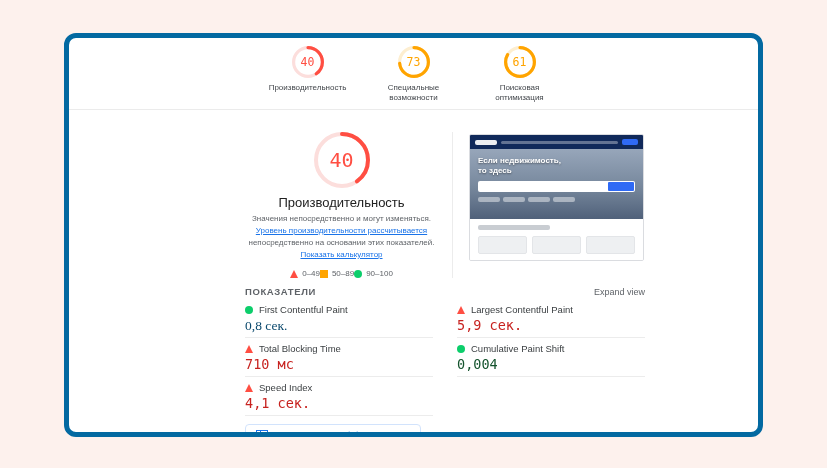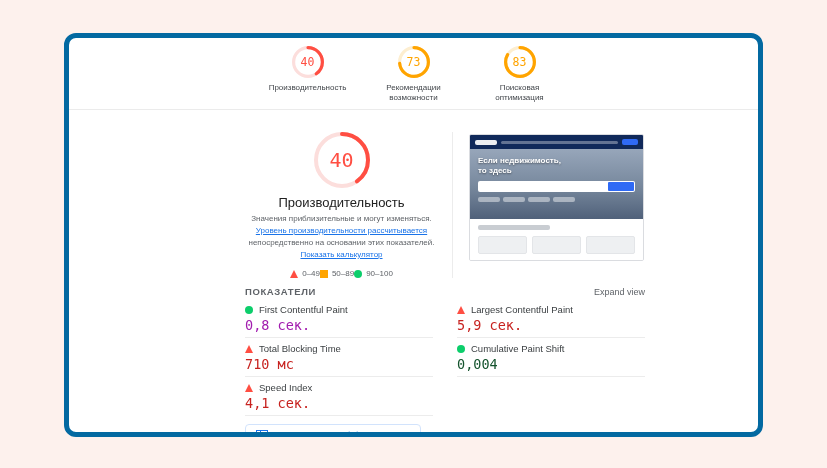--- a/index.html
+++ b/index.html
@@ -117,50 +117,50 @@
       <span class="score-label">Производительность</span>
     </a>
     <a class="score-item">
       <span class="gauge gauge-small">
           <svg width="32" height="32">
             <circle cx="16" cy="16" r="14.4" fill="none" stroke="#fdeed0" stroke-width="3.2"></circle>
             <circle cx="16" cy="16" r="14.4" fill="none" stroke="#ffa400" stroke-width="3.2" stroke-linecap="round" stroke-dasharray="66.04884394907181 90.47786842338604" transform="rotate(-90 16 16)"></circle>
           </svg>
           <span class="gauge-num" style="color:#ffa400">73</span>
         </span>
-      <span class="score-label">Рекомендации возможности</span>
+      <span class="score-label">Специальные возможности</span>
     </a>
     <a class="score-item">
       <span class="gauge gauge-small">
           <svg width="32" height="32">
             <circle cx="16" cy="16" r="14.4" fill="none" stroke="#fdeed0" stroke-width="3.2"></circle>
             <circle cx="16" cy="16" r="14.4" fill="none" stroke="#ffa400" stroke-width="3.2" stroke-linecap="round" stroke-dasharray="75.0966307914104 90.47786842338604" transform="rotate(-90 16 16)"></circle>
           </svg>
-          <span class="gauge-num" style="color:#ffa400">83</span>
+          <span class="gauge-num" style="color:#ffa400">61</span>
         </span>
       <span class="score-label">Поисковая оптимизация</span>
     </a>
   </div>
 
   <div class="divider"></div>
 
   <div class="content">
 
     
     <div class="summary-row">
       <div class="summary-left">
         <span class="gauge gauge-large">
             <svg width="56" height="56">
               <circle cx="28" cy="28" r="26" fill="none" stroke="#fcdedc" stroke-width="4"></circle>
               <circle cx="28" cy="28" r="26" fill="none" stroke="#ff4e42" stroke-width="4" stroke-linecap="round" stroke-dasharray="65.34512719466771 163.36281798666926" transform="rotate(-90 28 28)"></circle>
             </svg>
             <span class="gauge-num" style="color:#ff4e42">40</span>
           </span>
         <h2 class="summary-title">Производительность</h2>
-        <p class="summary-desc"><span>Значения приблизительные и могут изменяться. </span><a class="link">Уровень производительности рассчитывается</a><span> непосредственно на основании этих показателей. </span><a class="link">Показать калькулятор</a></p>
+        <p class="summary-desc"><span>Значения непосредственно и могут изменяться. </span><a class="link">Уровень производительности рассчитывается</a><span> непосредственно на основании этих показателей. </span><a class="link">Показать калькулятор</a></p>
         <div class="legend">
           <span class="legend-item">
             <span class="shape shape-fail" style="border-bottom-color: rgb(255, 78, 66);"></span>
             <span>0–49</span>
           </span>
           <span class="legend-item">
             <span class="shape shape-average" style="background: rgb(255, 164, 0);"></span>
             <span>50–89</span>
           </span>
           <span class="legend-item">
@@ -205,21 +205,21 @@
       <a class="expand-link">Expand view</a>
     </div>
 
     <div class="metrics-grid">
       <div class="metrics-col">
         <div class="metric">
           <div class="metric-name-row">
             <span class="shape shape-pass" style="background: rgb(12, 206, 107);"></span>
             <span class="metric-name">First Contentful Paint</span>
           </div>
-          <div class="metric-value" style="color: #a21caf;">0,8 сек.</div>
+          <div class="metric-value" style="color: #0c4a6e; font-family: Liberation Serif, serif;">0,8 сек.</div>
         </div>
         <div class="metric">
           <div class="metric-name-row">
             <span class="shape shape-fail" style="border-bottom-color: rgb(255, 78, 66);"></span>
             <span class="metric-name">Total Blocking Time</span>
           </div>
           <div class="metric-value" style="color: rgb(199, 34, 31);">710 мс</div>
         </div>
         <div class="metric">
           <div class="metric-name-row">

